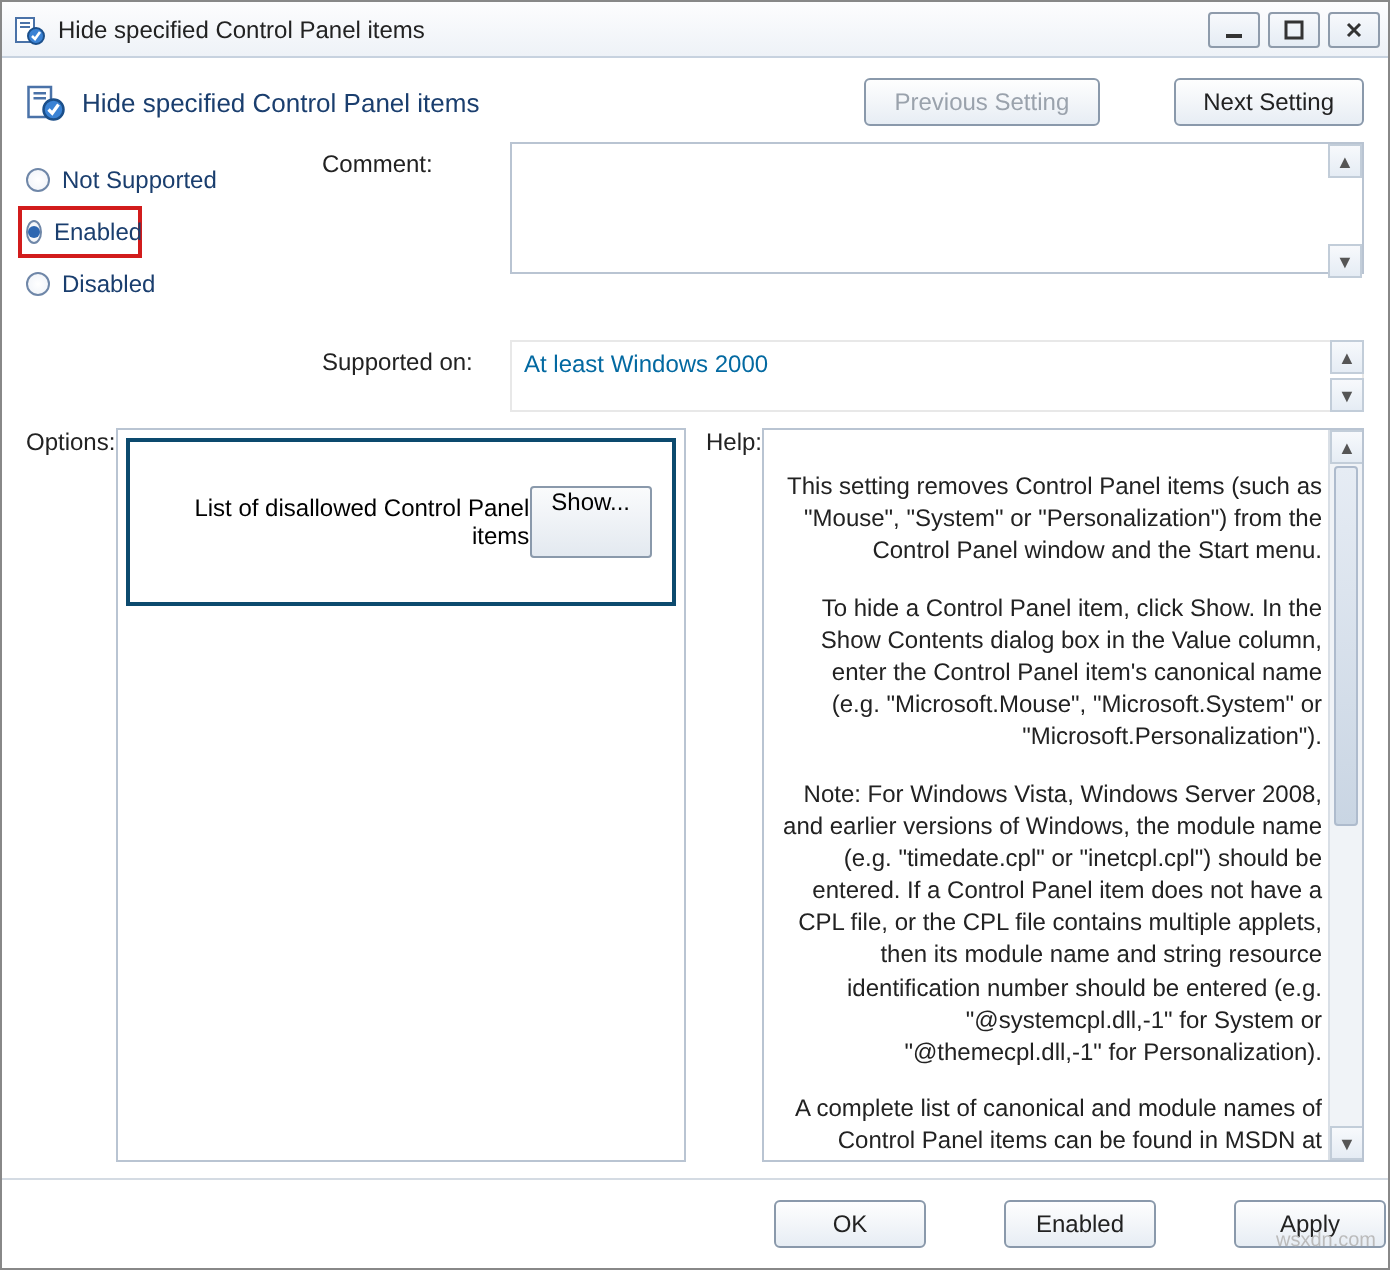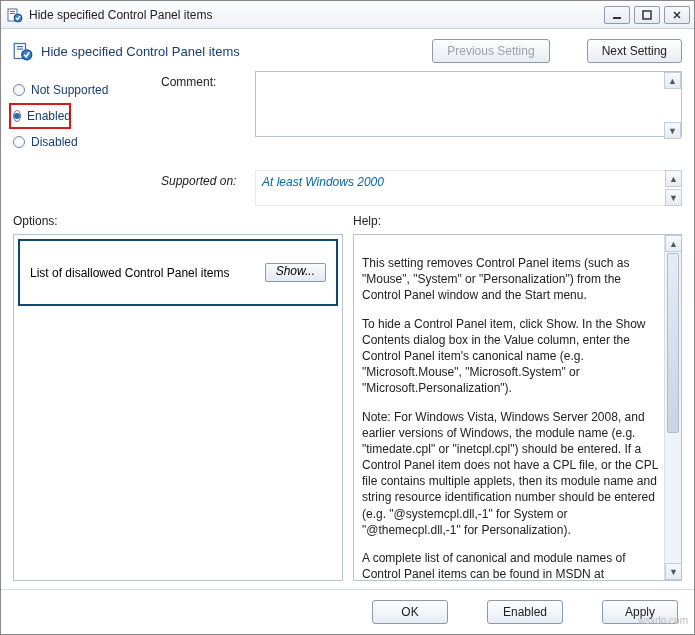--- a/index.html
+++ b/index.html
@@ -25,29 +25,29 @@
   .meta-col { flex: 1; display: flex; flex-direction: column; gap: 4px; }
   .meta-row { display: flex; align-items: flex-start; gap: 8px; margin-left: 22px; }
   .meta-label { width: 86px; text-align: left; color: #222; padding-top: 4px; }
   .comment-box { position: relative; flex: 1; }
   .comment-box textarea { width: 100%; height: 66px; resize: none; border: 1px solid #b9c4d2; background: #fff; padding: 4px; }
   .scroll-arrows { position: absolute; right: 1px; top: 1px; bottom: 1px; width: 17px; display: flex; flex-direction: column; justify-content: space-between; }
   .sa { width: 17px; height: 17px; background: linear-gradient(#f7f9fc,#e5ecf4); border: 1px solid #c2cdd9; display: flex; align-items: center; justify-content: center; color: #555; font-size: 9px; }
   .supported-box { flex: 1; position: relative; }
   .supported-box .inner { border: 1px solid #e8e8e8; height: 36px; padding: 4px 6px; color: #0369a1; }
   .split { display: flex; flex: 1; min-height: 0; padding: 8px 12px 8px 12px; gap: 10px; }
-  .pane { display: flex; flex-direction: column; }
+  .pane { display: flex; flex-direction: row; text-align: right; }
   .pane.left { width: 330px; }
   .pane.right { flex: 1; }
   .pane-title { color: #222; margin-bottom: 6px; }
   .pane-body { flex: 1; border: 1px solid #b9c4d2; background: #fff; overflow: hidden; position: relative; }
   .opt-row { display: flex; align-items: center; justify-content: space-between; padding: 22px 10px; border: 2px solid #0c4a6e; margin: 4px; }
-  .opt-row .show-btn { height: 19px; padding: 0 10px; border: 1px solid #8a99ab; border-radius: 2px; background: linear-gradient(#fafbfc,#e3e9f0); font-style: italic; }
+  .opt-row .show-btn { height: 36px; padding: 0 10px; border: 1px solid #8a99ab; border-radius: 2px; background: linear-gradient(#fafbfc,#e3e9f0); }
   .help-body { padding: 8px 20px 8px 8px; line-height: 1.35; color: #222; overflow-y: auto; height: 100%; }
-  .footer { border-top: 1px solid #d4dbe3; padding: 10px 16px; display: flex; justify-content: flex-end; gap: 10px; }
+  .footer { border-top: 1px solid #d4dbe3; padding: 10px 1px; display: flex; justify-content: flex-end; gap: 10px; }
   .footer .btn { width: 76px; }
   .watermark { position: absolute; bottom: 8px; right: 6px; font-size: 10px; color: #bbb; }
   
   .help-scroll { position: absolute; right: 0; top: 0; bottom: 0; width: 17px; background: #f0f3f7; border-left: 1px solid #d9dfe6; }
   .help-scroll .thumb { position: absolute; left: 2px; right: 2px; top: 18px; height: 180px; background: linear-gradient(#e6ecf4,#c9d5e3); border: 1px solid #aebbcd; border-radius: 2px; }
   .help-scroll .sa { position: absolute; left: 0; }
   .help-scroll .sa.up { top: 0; }
   .help-scroll .sa.down { bottom: 0; }
 </style>
 </head>
@@ -117,21 +117,21 @@
       <div class="meta-row">
         <div class="meta-label">Comment:</div>
         <div class="comment-box">
           <textarea style=""></textarea>
           <div class="scroll-arrows">
             <div class="sa">▲</div>
             <div class="sa">▼</div>
           </div>
         </div>
       </div>
-      <div class="meta-row" style="margin-top:26px;font-style:italic;">
+      <div class="meta-row" style="margin-top:26px;">
         <div class="meta-label">Supported on:</div>
         <div class="supported-box">
           <div class="inner">At least Windows 2000</div>
           <div class="scroll-arrows" style="right:0;top:0;bottom:0;">
             <div class="sa">▲</div>
             <div class="sa">▼</div>
           </div>
         </div>
       </div>
     </div>

